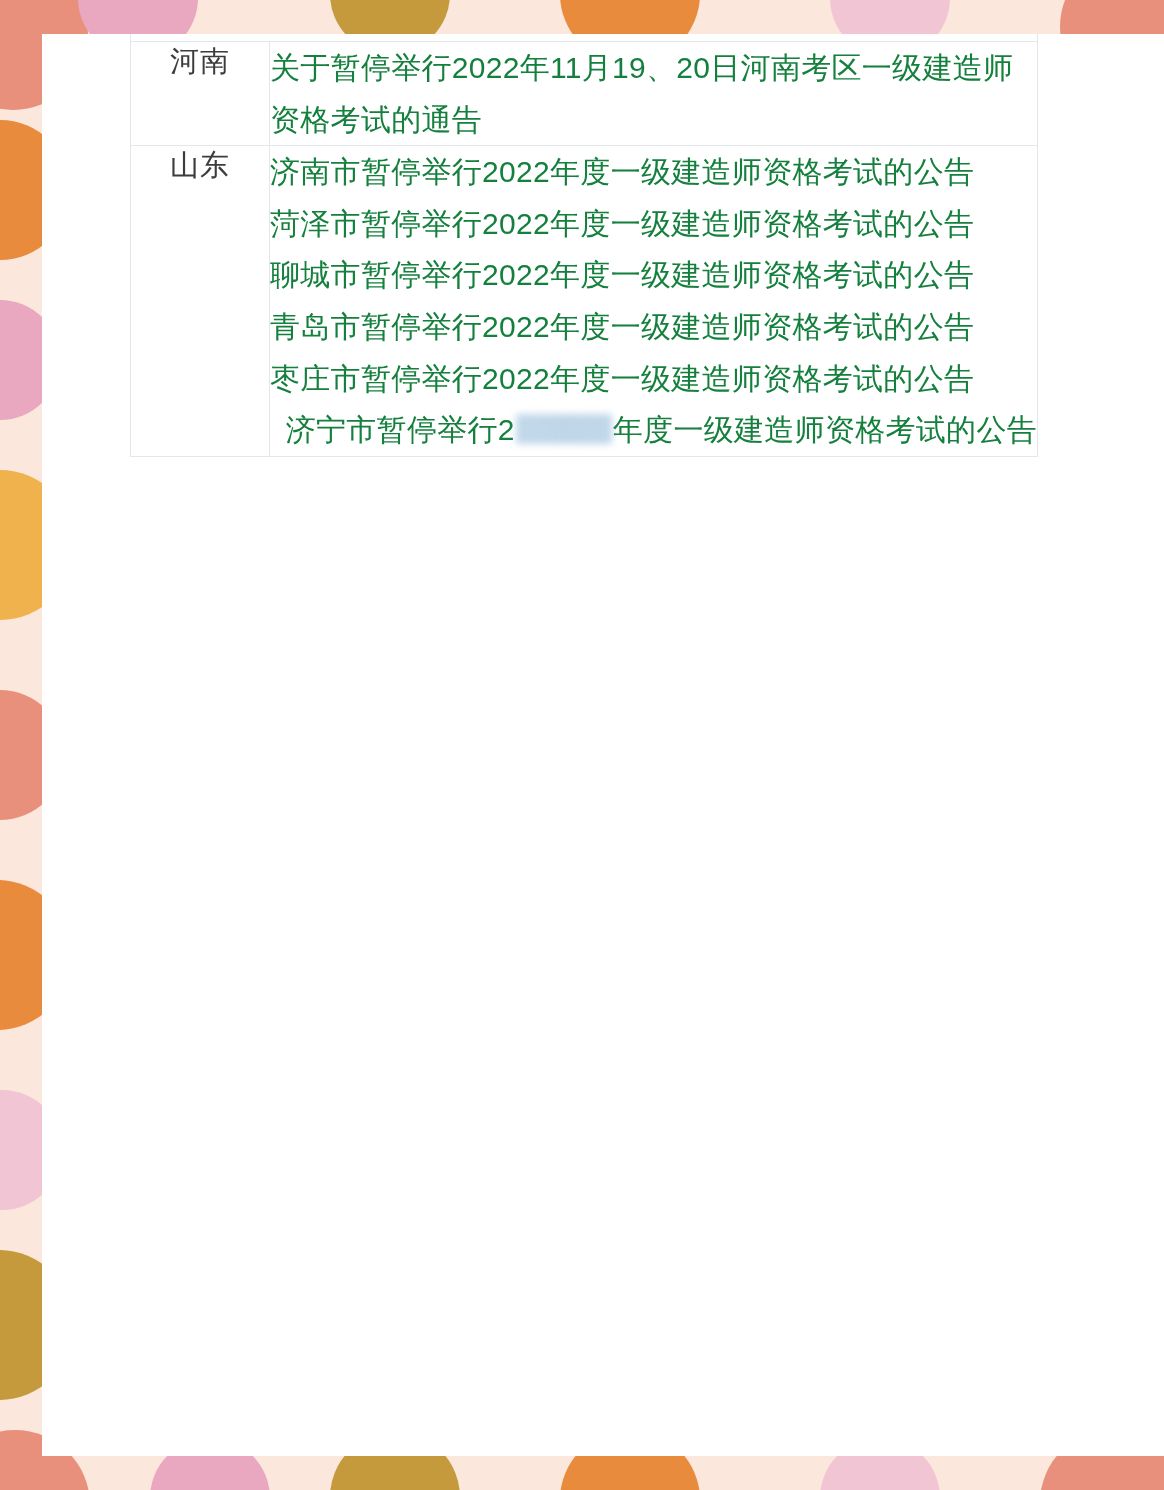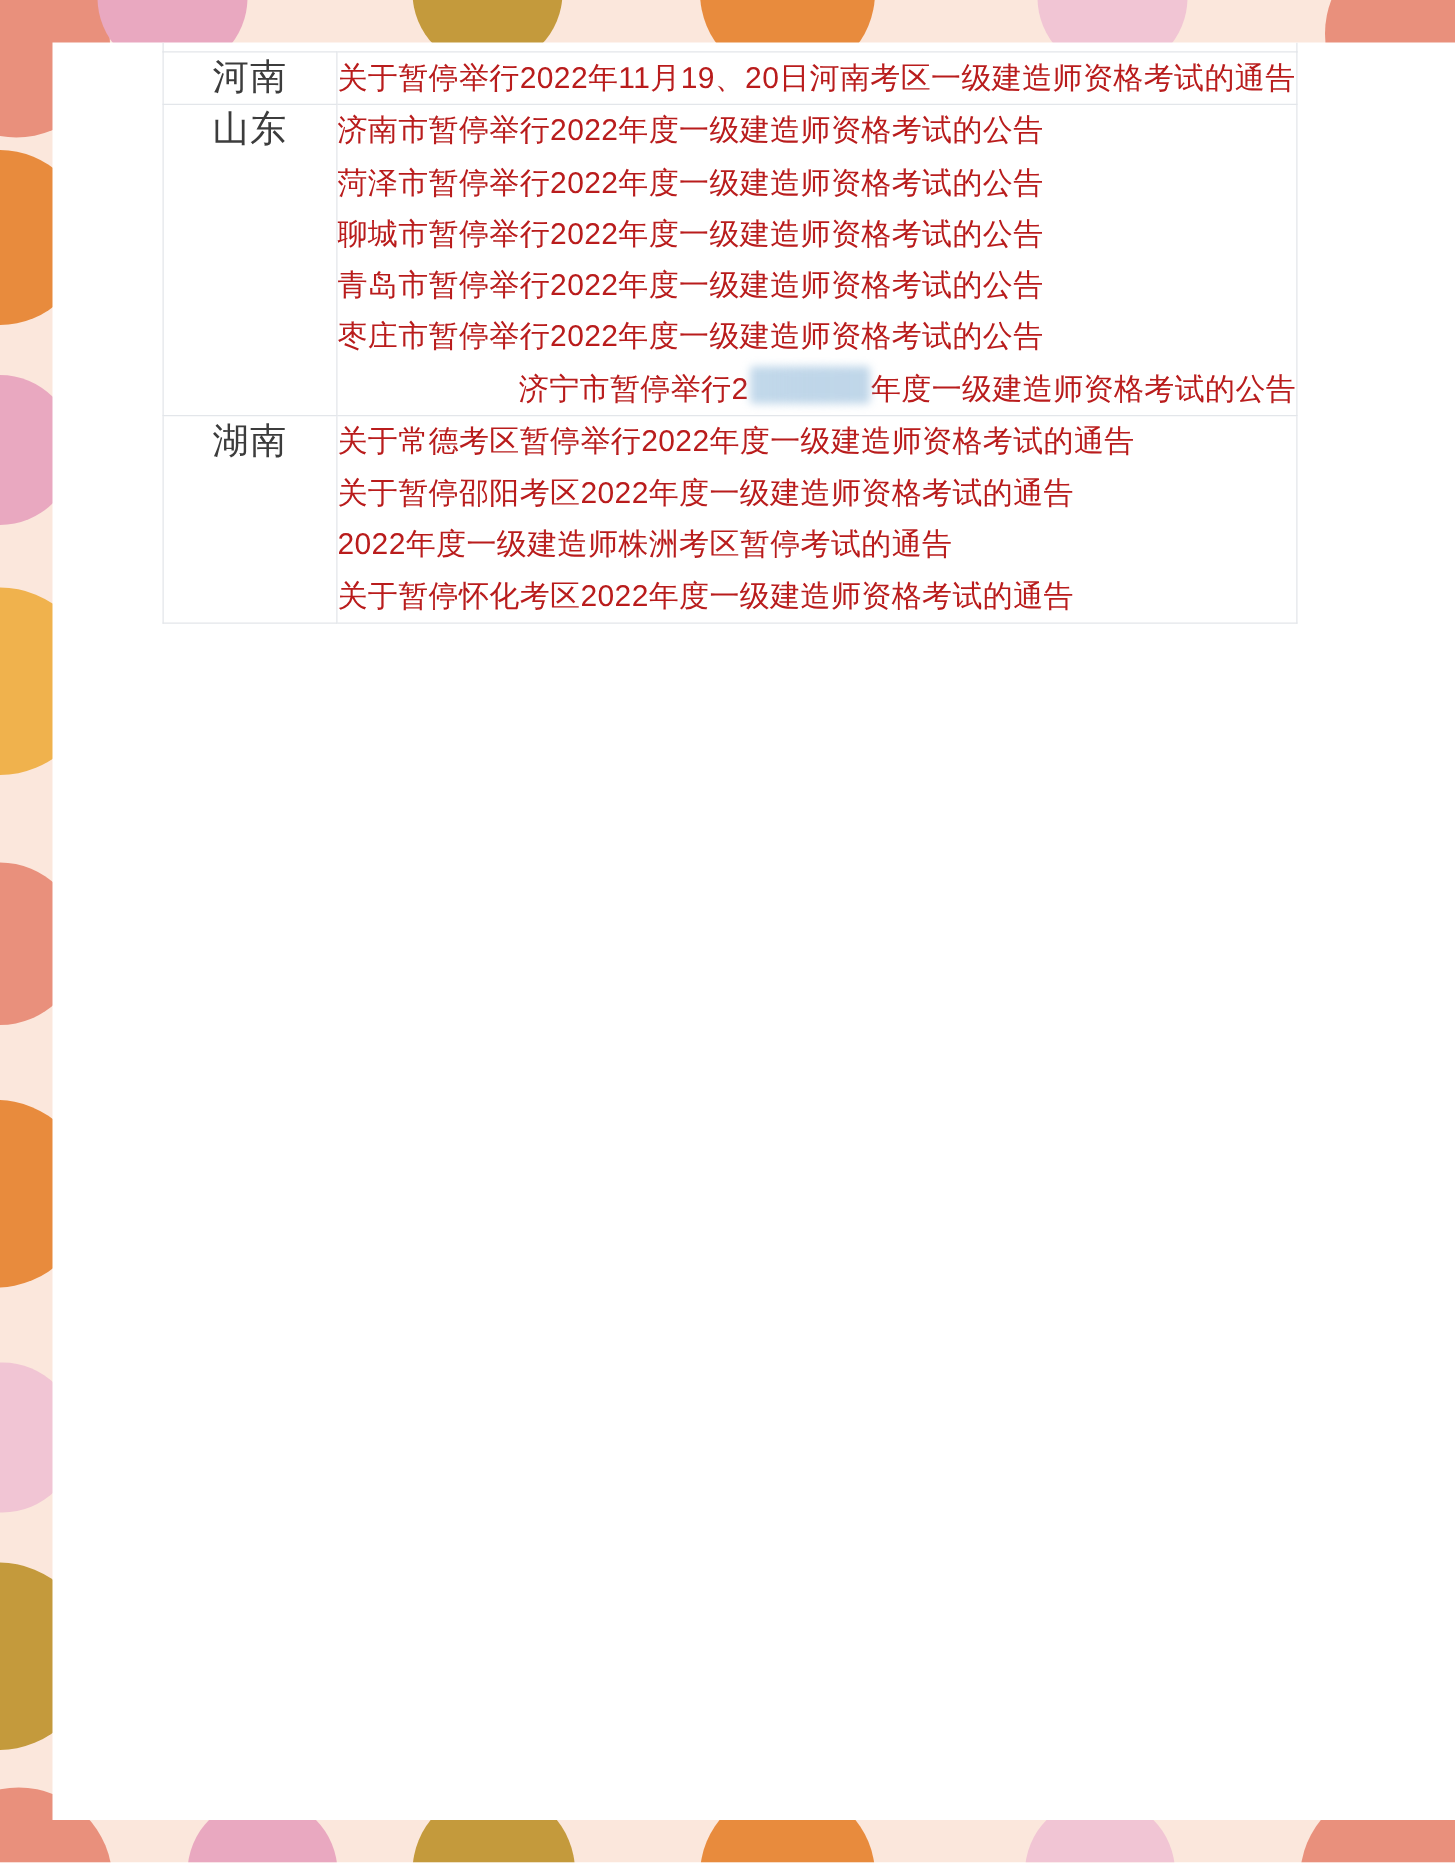--- a/index.html
+++ b/index.html
@@ -97,22 +97,22 @@
     font-size: 29px;
     padding-top: 26px;
     padding-bottom: 26px;
     letter-spacing: 1px;
   }
   td.links {
     padding: 22px 24px 22px 16px;
   }
   .link {
     display: block;
-    color: #b91c1c;
-    font-size: 24px;
+    color: #15803d;
+    font-size: 30px;
     line-height: 1.72;
     letter-spacing: 0.3px;
     text-decoration: none;
     word-break: break-all;
   }
   .link.blurred {
     position: relative;
     text-align: right;
   }
   .link.blurred .smudge {
@@ -194,29 +194,20 @@
             <td class="links">
               <a class="link" href="#">济南市暂停举行2022年度一级建造师资格考试的公告</a>
               <a class="link" href="#">菏泽市暂停举行2022年度一级建造师资格考试的公告</a>
               <a class="link" href="#">聊城市暂停举行2022年度一级建造师资格考试的公告</a>
               <a class="link" href="#">青岛市暂停举行2022年度一级建造师资格考试的公告</a>
               <a class="link" href="#">枣庄市暂停举行2022年度一级建造师资格考试的公告</a>
               <a class="link blurred" href="#"><span>济宁市暂停举行2</span><span class="smudge"></span><span>年度一级建造师资格考试的公告</span></a>
             </td>
           </tr>
 
-          <tr>
-            <td class="prov">湖南</td>
-            <td class="links">
-              <a class="link" href="#">关于常德考区暂停举行2022年度一级建造师资格考试的通告</a>
-              <a class="link" href="#">关于暂停邵阳考区2022年度一级建造师资格考试的通告</a>
-              <a class="link" href="#">2022年度一级建造师株洲考区暂停考试的通告</a>
-              <a class="link" href="#">关于暂停怀化考区2022年度一级建造师资格考试的通告</a>
-            </td>
-          </tr>
 
 
         </tbody>
       </table>
     </div>
 
   </div>
 </div>
 
 </body></html>

